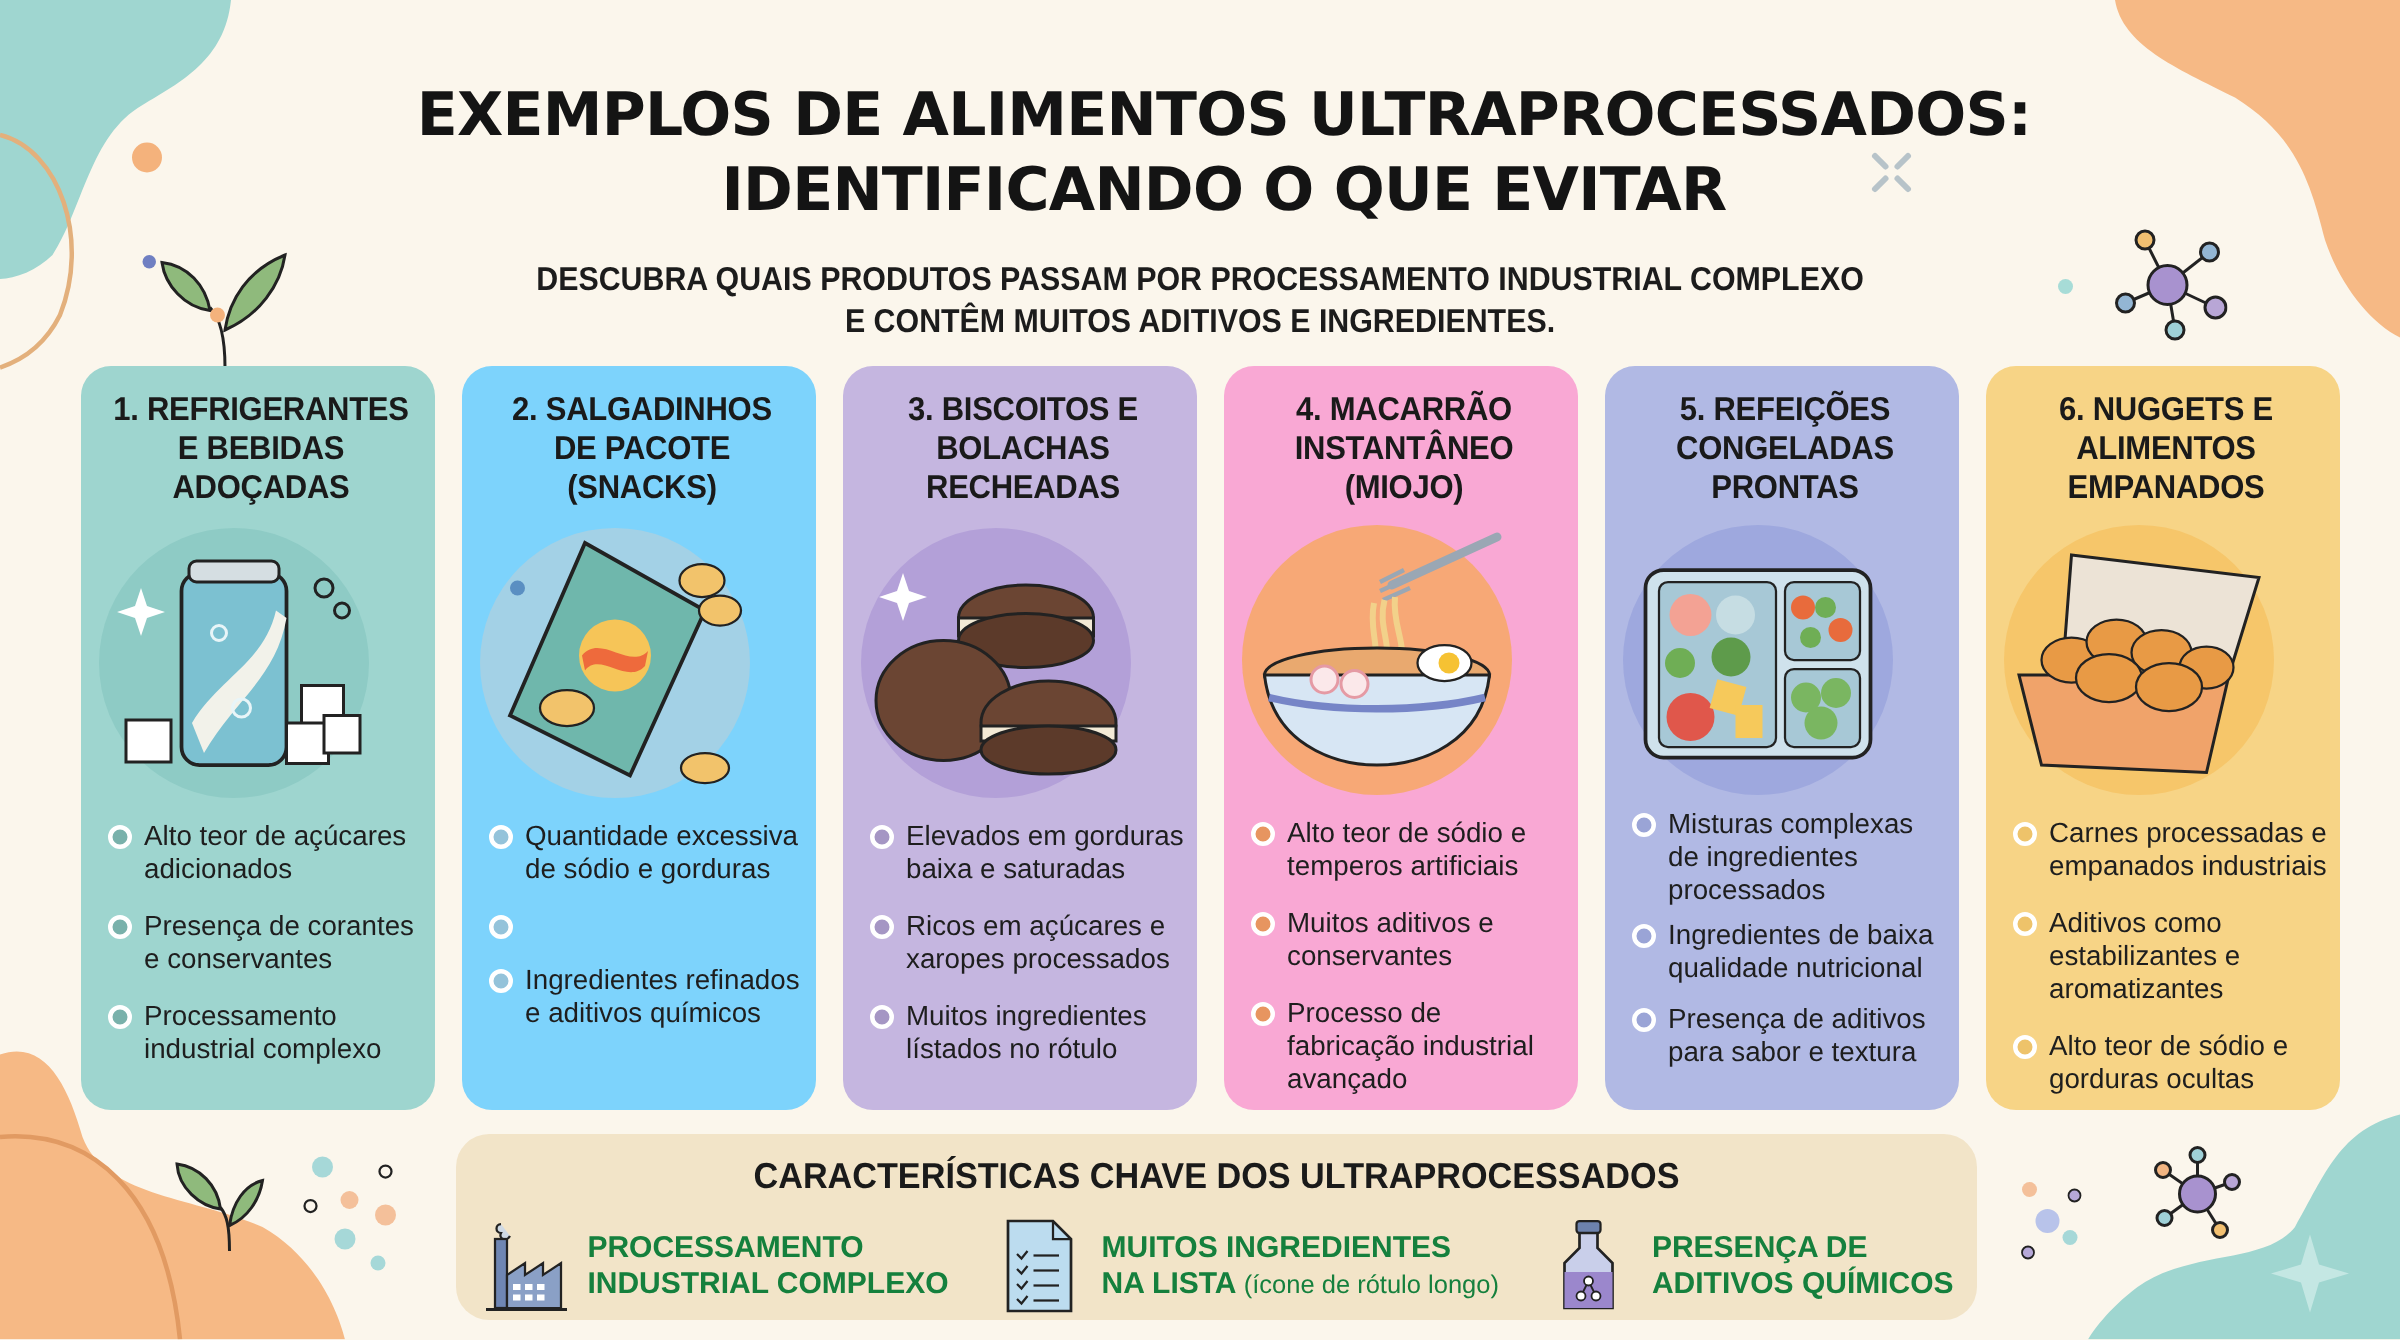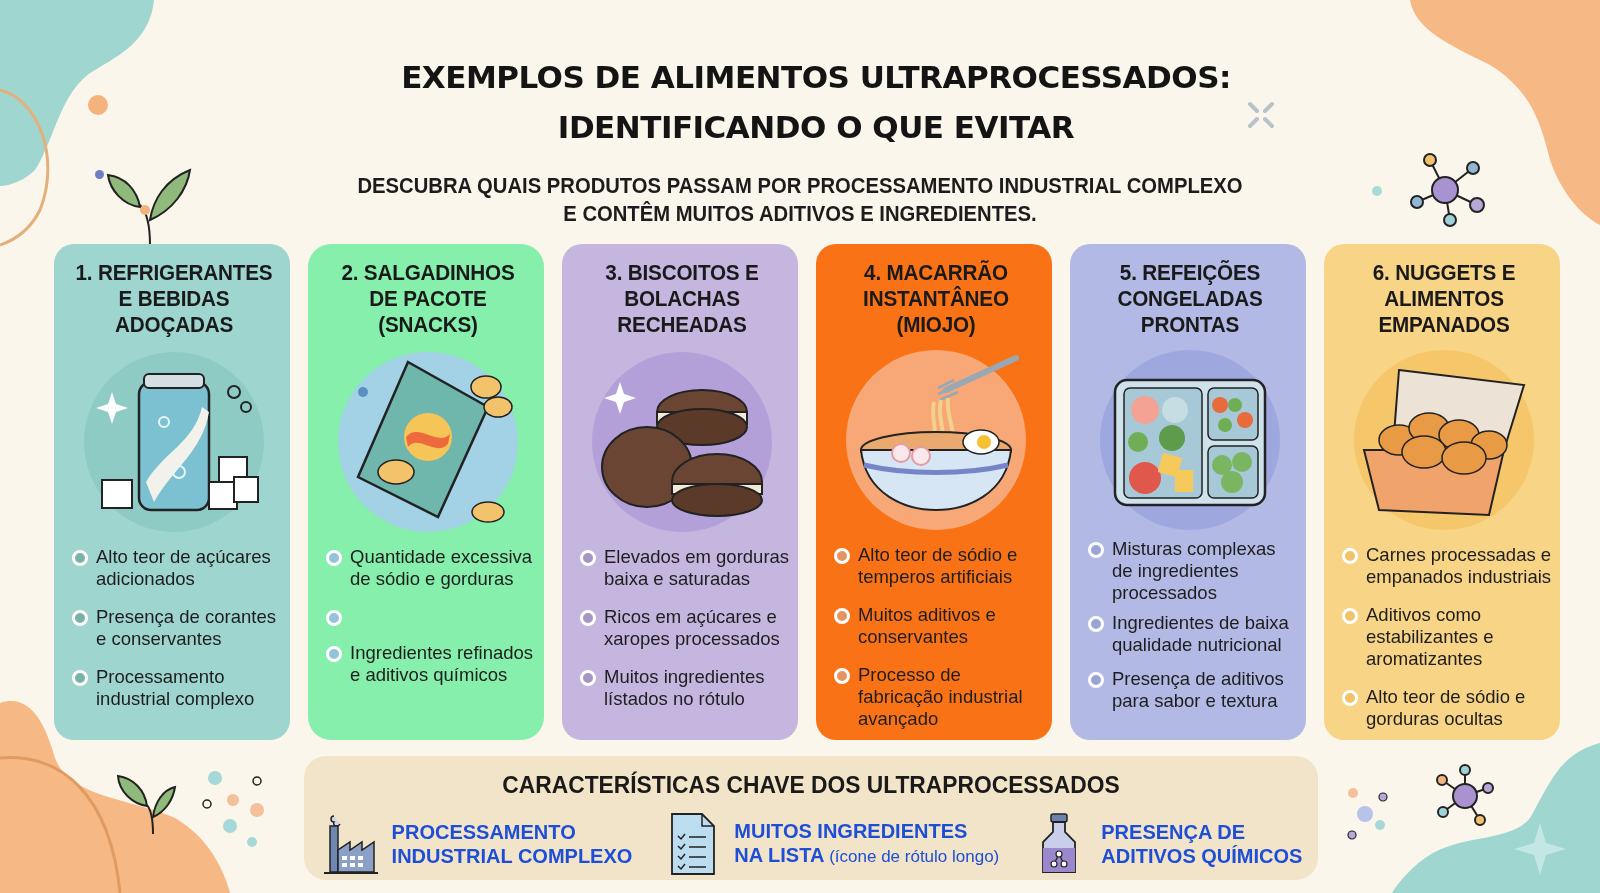--- a/index.html
+++ b/index.html
@@ -10,38 +10,38 @@
     color: #1c1c1c;
     position: relative;
   }
   .blob { position: absolute; z-index: 0; }
   .deco { position: absolute; z-index: 1; }
   .header {
     position: absolute; left: 0; top: 52px; width: 1600px; text-align: center; z-index: 2;
   }
   .title {
     font-family: "DejaVu Sans", sans-serif;
-    font-weight: bold; font-size: 31px; line-height: 50px; letter-spacing: -0.5px;
+    font-weight: bold; font-size: 40px; line-height: 50px; letter-spacing: -0.5px;
     color: #141414;
     padding-left: 32px;
   }
   .subtitle {
     margin-top: 20px;
     font-family: "Liberation Sans", sans-serif;
     font-weight: bold; font-size: 22px; line-height: 28px;
     color: #1c1c1c;
     transform: scaleX(0.92);
   }
   .cards {
     position: absolute; left: 54px; top: 244px; width: 1506px; height: 496px;
     display: flex; gap: 18px; z-index: 2;
   }
   .card {
     flex: 1; border-radius: 20px; padding: 16px 8px 12px 12px;
-    display: flex; flex-direction: column; align-items: center;
+    display: flex; flex-direction: column; 
   }
   .card-title {
     font-family: "Liberation Sans", sans-serif;
     font-weight: bold; font-size: 22px; line-height: 26px; text-align: center;
     height: 80px; color: #1a1a1a; letter-spacing: -0.2px;
     transform: scaleX(0.94);
   }
   .illus {
     width: 180px; height: 180px; border-radius: 50%; margin-top: 12px;
     display: flex; align-items: center; justify-content: center; position: relative;
@@ -62,21 +62,21 @@
     text-align: center; padding-top: 14px;
   }
   .bottom-title {
     font-weight: bold; font-size: 24px; line-height: 30px; color: #1a1a1a;
     transform: scaleX(0.95);
   }
   .features { display: flex; justify-content: center; gap: 30px; margin-top: 12px; }
   .feature { display: flex; align-items: center; gap: 12px; text-align: left; }
   .feature svg { width: 60px; height: 64px; }
   .feature-text {
-    font-weight: bold; font-size: 20px; line-height: 24px; color: #1d4ed8;
+    font-weight: bold; font-size: 20px; line-height: 24px; color: #15803d;
   }
   .feature-text .note { font-weight: normal; font-size: 17px; text-align: right; }
 </style>
 </head>
 <body>
 
 <svg class="blob" style="left:0;top:0" width="240" height="190" viewBox="0 0 240 190">
   <path d="M0 0 H154 C150 40 120 55 95 70 C60 90 55 140 35 170 C25 180 10 186 0 186 Z" fill="#9fd6d0"></path>
 </svg>
 <svg class="blob" style="left:0;top:80px" width="70" height="170" viewBox="0 0 70 170">
@@ -200,21 +200,21 @@
           <span class="dot" style="background:#79b1ab;"></span>
           <span>Presença de corantes e conservantes</span>
         </li>
       <li>
           <span class="dot" style="background:#79b1ab;"></span>
           <span>Processamento industrial complexo</span>
         </li>
     </ul>
   </div>
 
-  <div class="card" style="background:#86efac;border-radius:23px;">
+  <div class="card" style="background:#7dd3fc;">
     <div class="card-title">2. SALGADINHOS DE PACOTE (SNACKS)</div>
     <div class="illus" style="background:#a3d1e6;">
       <svg viewBox="0 0 180 180">
         <path d="M70 10 L150 55 L100 165 L20 125 Z" fill="#6fb7ac" stroke="#222" stroke-width="2.5"></path>
         <circle cx="90" cy="85" r="24" fill="#f6c558"></circle>
         <path d="M68 85 C80 70 100 95 112 82 L110 92 C98 105 80 82 70 95 Z" fill="#ee6a3c"></path>
         <ellipse cx="58" cy="120" rx="18" ry="12" fill="#f2c36b" stroke="#222" stroke-width="1.5"></ellipse>
         <ellipse cx="148" cy="35" rx="15" ry="11" fill="#f2c36b" stroke="#222" stroke-width="1.5"></ellipse>
         <ellipse cx="160" cy="55" rx="14" ry="10" fill="#f2c36b" stroke="#222" stroke-width="1.5"></ellipse>
         <ellipse cx="150" cy="160" rx="16" ry="10" fill="#f2c36b" stroke="#222" stroke-width="1.5"></ellipse>
@@ -261,21 +261,21 @@
           <span class="dot" style="background:#a596c4;"></span>
           <span>Ricos em açúcares e xaropes processados</span>
         </li>
       <li>
           <span class="dot" style="background:#a596c4;"></span>
           <span>Muitos ingredientes lístados no rótulo</span>
         </li>
     </ul>
   </div>
 
-  <div class="card" style="background:#f97316;">
+  <div class="card" style="background:#f9a8d4;">
     <div class="card-title">4. MACARRÃO INSTANTÂNEO (MIOJO)</div>
     <div class="illus" style="background:#f7a876;">
       <svg viewBox="0 0 180 180">
         <path d="M100 40 L170 8" stroke="#9aa7b4" stroke-width="6" stroke-linecap="round"></path>
         <path d="M92 38 L108 30 M92 44 L110 36 M94 50 L112 42" stroke="#9aa7b4" stroke-width="3"></path>
         <path d="M95 50 C90 70 102 80 94 100 M102 48 C100 70 112 80 104 100 M88 52 C84 72 94 82 86 100" stroke="#f2d18a" stroke-width="4" fill="none"></path>
         <ellipse cx="90" cy="100" rx="75" ry="18" fill="#e9a96f" stroke="#222" stroke-width="2"></ellipse>
         <path d="M15 100 C20 145 60 160 90 160 C120 160 160 145 165 100 Z" fill="#d7e6f4" stroke="#222" stroke-width="2"></path>
         <path d="M18 115 C60 125 120 125 162 115" stroke="#7685c7" stroke-width="5" fill="none"></path>
         <ellipse cx="135" cy="92" rx="18" ry="12" fill="#fff" stroke="#222" stroke-width="1.5"></ellipse>

